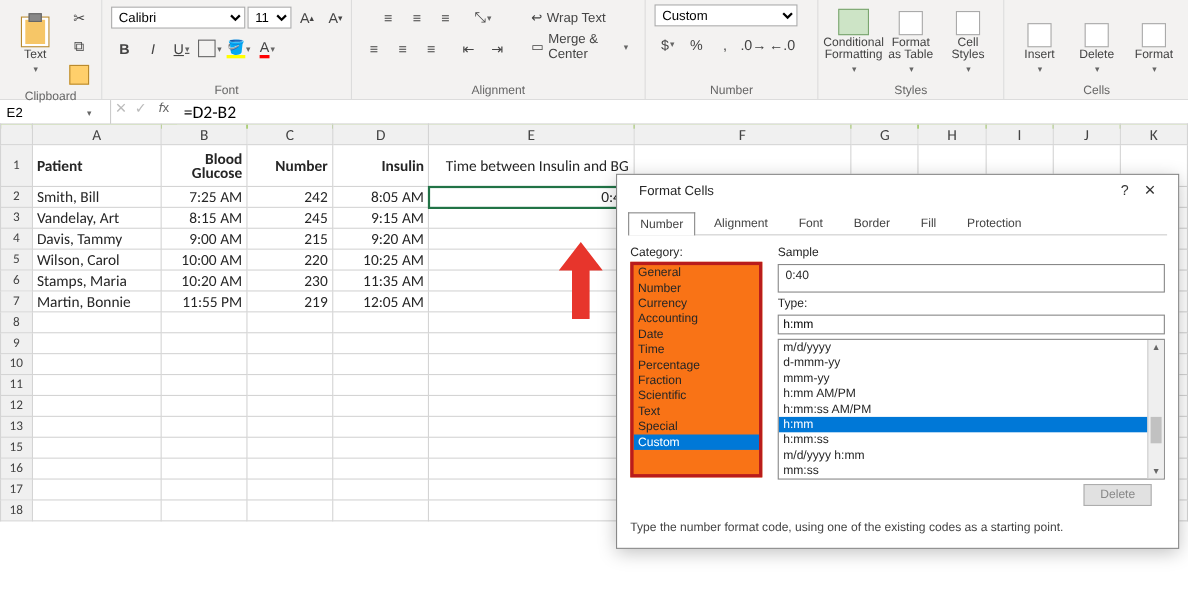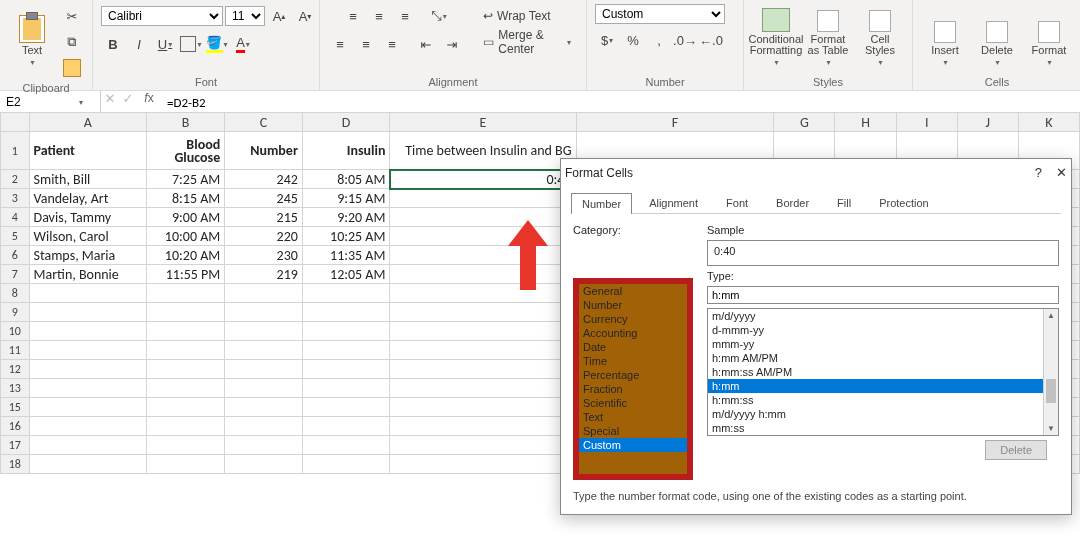--- a/index.html
+++ b/index.html
@@ -16,21 +16,21 @@
   .dropdown-ind{font-size:8px;color:#666;margin-left:1px;}
   .wide-txtbtn{height:22px;display:flex;align-items:center;gap:4px;padding:0 6px;border:1px solid transparent;cursor:pointer;font-size:12px;color:#444;}
 
   
   .fbar{height:22px;display:flex;align-items:stretch;border-bottom:4px solid #84cc16;background:#fff;}
   .namebox{width:100px;border-right:1px solid #ccc;display:flex;align-items:center;}
   .namebox input{border:none;width:70px;font-size:12px;padding-left:6px;outline:none;}
   .fxbtn{width:24px;text-align:center;color:#666;}
   .funcbtns{display:flex;gap:0px;}
   .funcbtns span{width:18px;text-align:center;color:#bbb;font-size:13px;}
-  .formula{flex:1;border:none;font-size:13px;padding-left:6px;outline:none;font-family:Calibri,Arial;}
+  .formula{flex:1;border:none;font-size:16px;padding-left:6px;outline:none;font-family:Calibri,Arial;}
 
   
   .gridwrap{position:absolute;top:112px;left:0;right:0;bottom:0;overflow:hidden;}
   table.sheet{border-collapse:collapse;table-layout:fixed;}
   .sheet th,.sheet td{border:1px solid #d4d4d4;font-family:Calibri,Arial;font-size:14px;height:18px;padding:0 4px;white-space:nowrap;overflow:hidden;}
   .sheet th{background:#f0f0f0;font-weight:normal;color:#444;text-align:center;}
   .sheet th.rowhdr{width:20px;background:#f0f0f0;text-align:center;font-size:12px;}
   .sheet td{background:#fff;}
   .ralign{text-align:right;}
   .selcell{outline:2px solid #217346;outline-offset:-1px;background:#fff;position:relative;}
@@ -39,29 +39,29 @@
   .col-F{width:200px;} .col-G{width:55px;} .col-H{width:55px;} .col-I{width:55px;} .col-J{width:55px;} .col-K{width:55px;}
 
   
   .arrow{position:absolute;pointer-events:none;}
   .arrow.a1{top:220px;left:508px;}
   .arrow.a2{top:293px;left:763px;}
   .arrow svg{display:block;}
 
   
   .dialog{position:absolute;top:158px;left:560px;width:510px;border:1px solid #888;background:#fff;box-shadow:0 4px 16px rgba(0,0,0,.25);font-size:11px;}
-  .dlg-title{display:flex;align-items:center;justify-content:space-between;padding:6px 4px;font-size:12px;}
+  .dlg-title{display:flex;align-items:center;justify-content:space-between;padding:6px 20px;font-size:12px;}
   .dlg-title .ctl{display:flex;gap:14px;color:#333;font-size:13px;}
   .dlg-tabs{display:flex;gap:6px;padding:0 10px;margin-top:6px;}
   .dlg-tab{padding:4px 10px;border:1px solid transparent;border-bottom:none;cursor:pointer;color:#444;}
   .dlg-tab.active{border-color:#888;background:#fff;position:relative;top:1px;}
   .dlg-body{border-top:1px solid #ccc;margin:0 10px;padding:10px 2px 6px 2px;display:flex;gap:14px;}
   .dlg-left{width:120px;display:flex;flex-direction:column;gap:2px;}
   .dlg-left label{text-decoration:underline;text-decoration-color:#888;}
-  .catlist{border:6px solid #b91c1c;height:190px;overflow:hidden;background:#a16207;margin-top:40px;}
+  .catlist{border:3px solid #b91c1c;height:190px;overflow:hidden;background:#f97316;}
   .catlist div{padding:1px 4px;cursor:pointer;}
   .catlist .sel{background:#0078d7;color:#fff;}
   .dlg-right{flex:1;display:flex;flex-direction:column;gap:4px;}
   .samplebox{border:1px solid #888;padding:4px 6px;height:16px;}
   .typefield{border:1px solid #888;padding:2px 4px;width:100%;box-sizing:border-box;font-size:11px;outline:none;}
   .typelist{border:1px solid #888;height:126px;overflow:hidden;position:relative;background:#fff;}
   .typelist-inner{position:absolute;top:0;left:0;right:14px;}
   .typelist-inner div{padding:1px 4px;cursor:pointer;}
   .typelist-inner .hl{background:#0078d7;color:#fff;}
   .scrl{position:absolute;top:0;right:0;bottom:0;width:14px;background:#efefef;border-left:1px solid #ccc;}

